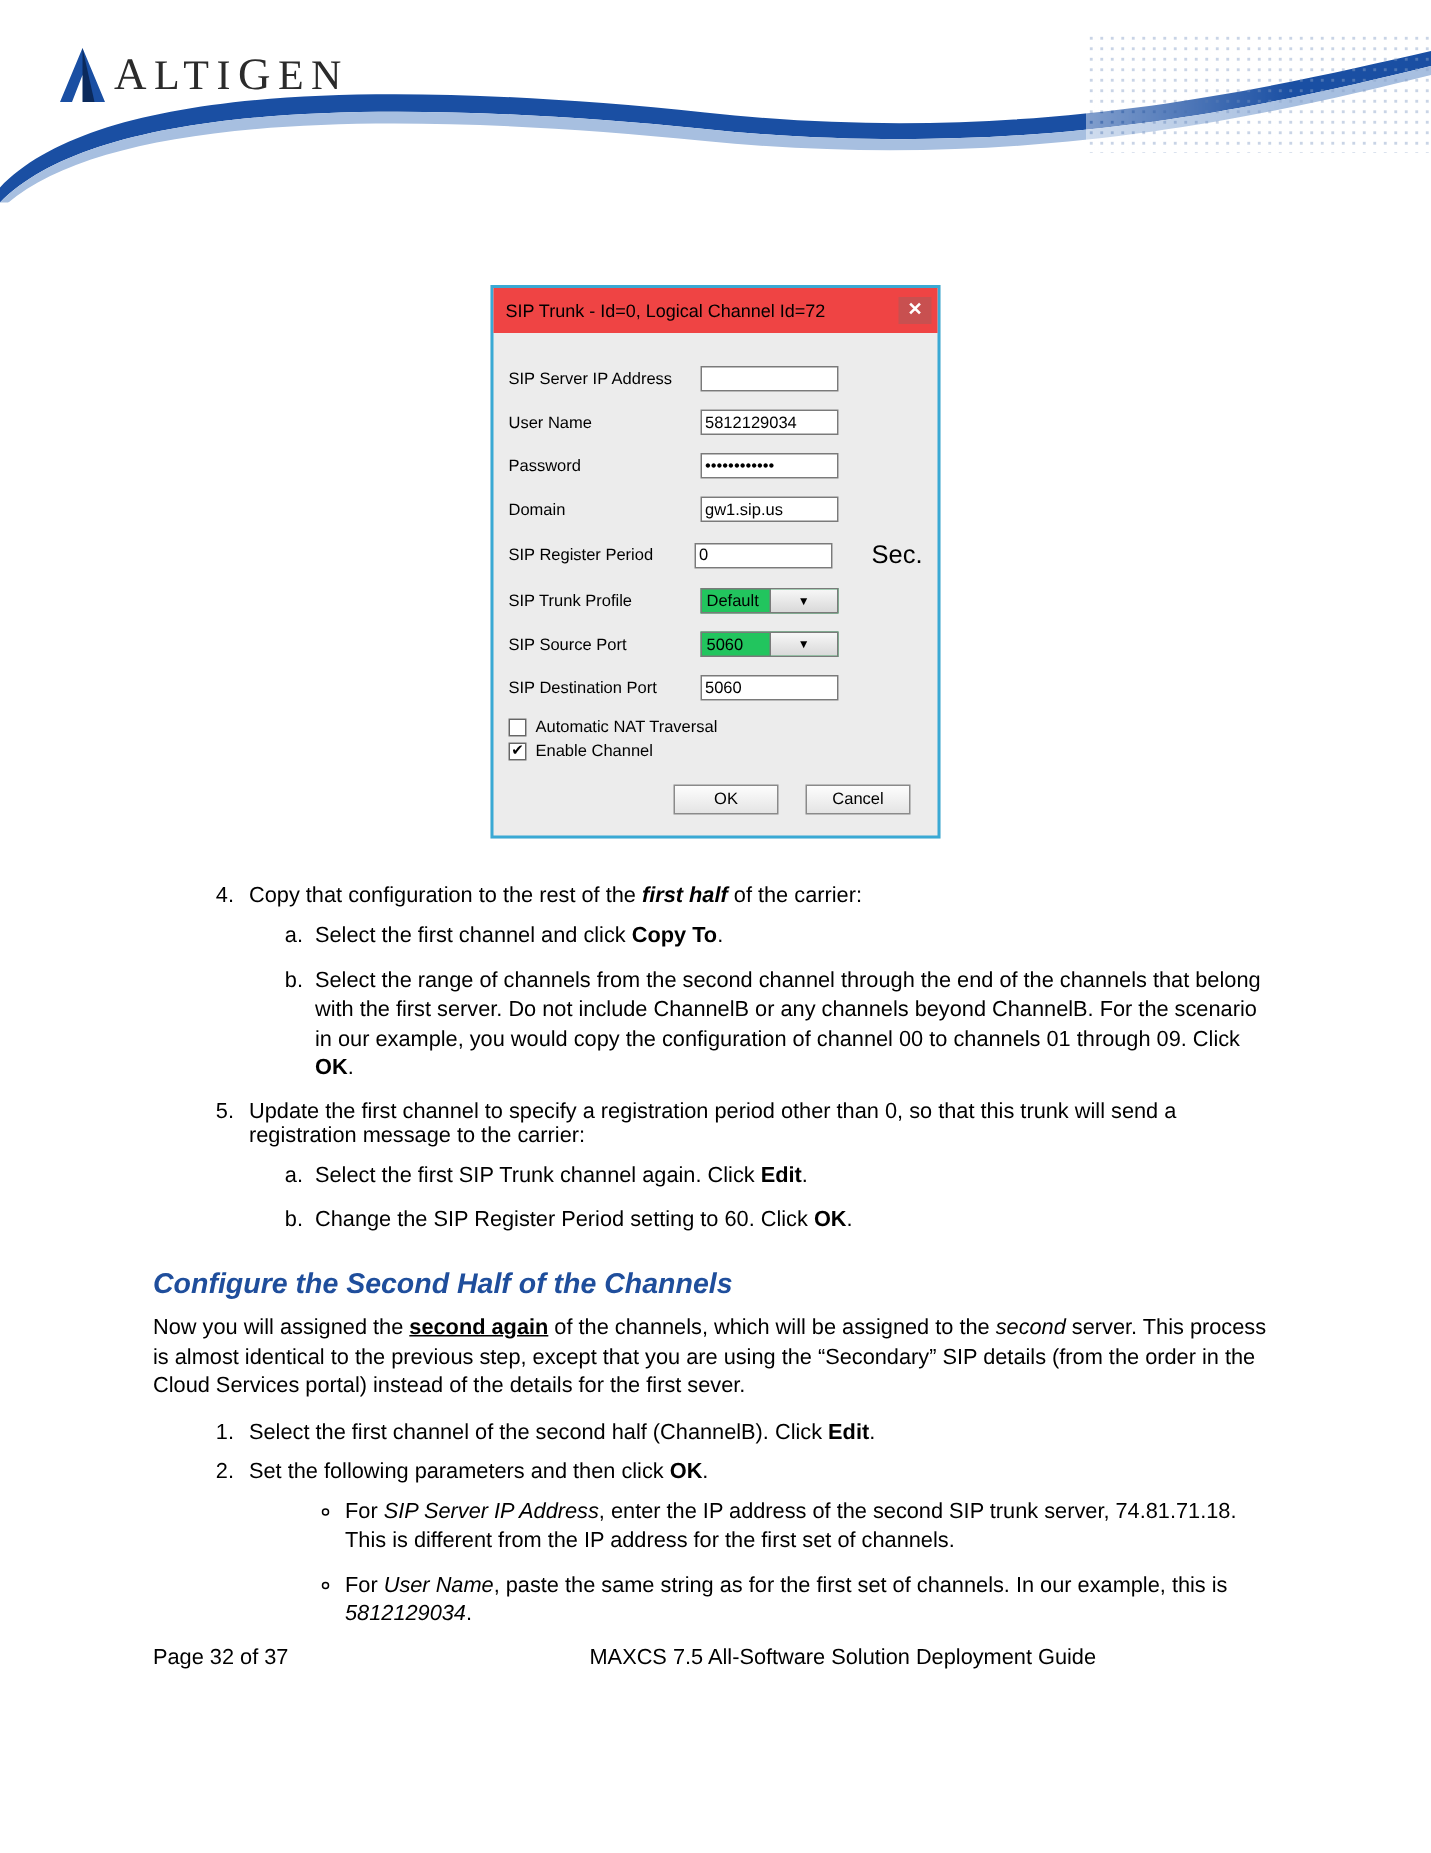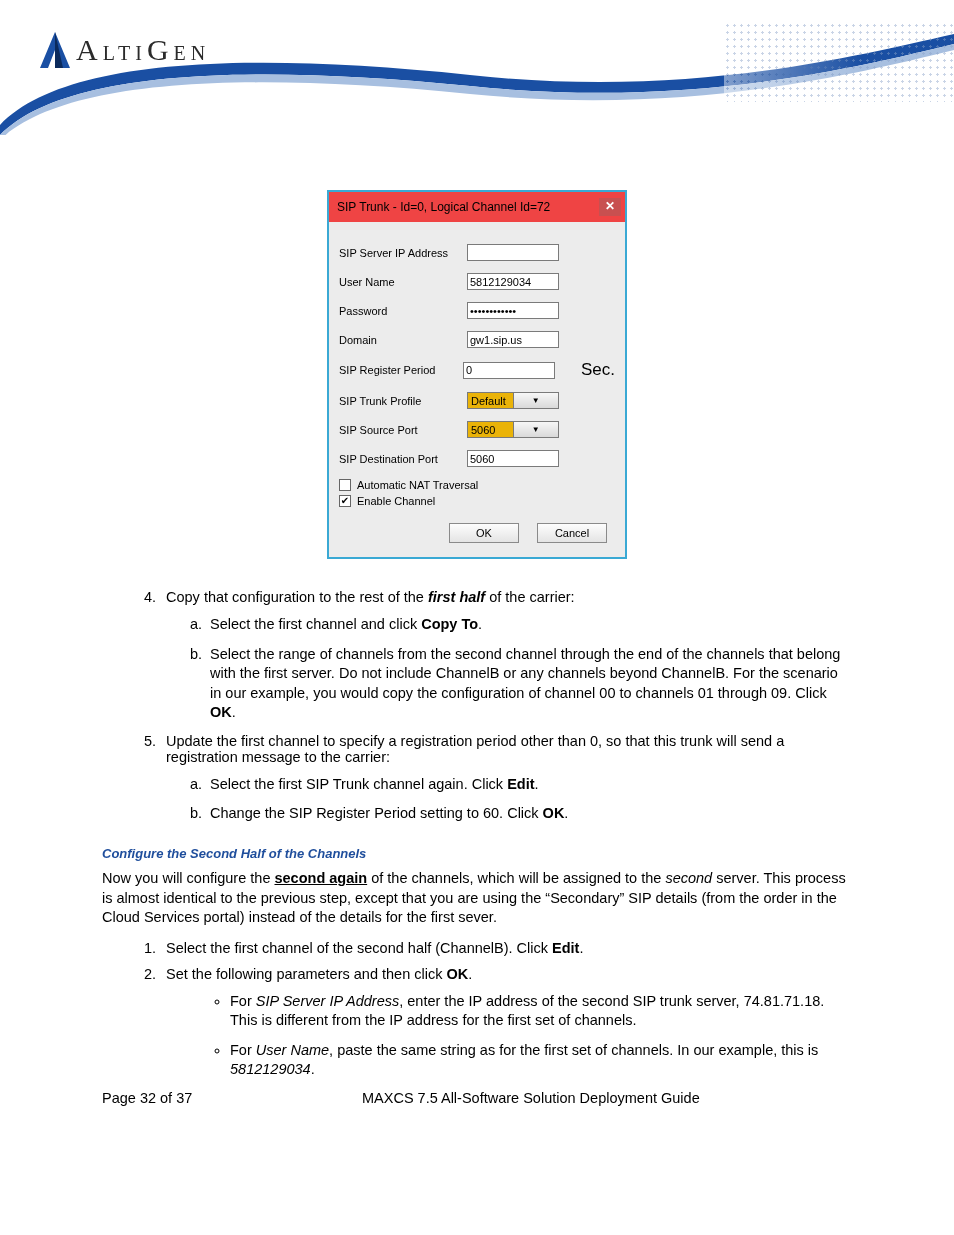--- a/index.html
+++ b/index.html
@@ -26,21 +26,21 @@
     gap: 4px;
   }
   .logo-mark svg { display: block; }
   .logo-text {
     font-family: "Trajan Pro", "Times New Roman", serif;
     font-size: 30px;
     letter-spacing: 5px;
     color: #2b2b2b;
     font-weight: 400;
   }
-  .logo-text .small { font-size: 20px; }
+  .logo-text .small { font-size: 28px; }
   .swoosh {
     position: absolute;
     top: 0;
     left: 0;
     width: 954px;
     height: 135px;
     z-index: -1;
   }
   .dot-fade {
     position: absolute;
@@ -107,21 +107,21 @@
     font-size: 11px;
     padding: 1px 2px;
     border: 1px solid #7a7a7a;
     background: #fff;
     height: 17px;
     width: 92px;
   }
   .dialog .fld .combo {
     display: inline-flex;
     border: 1px solid #7a7a7a;
-    background: #eab308;
+    background: #22c55e;
     height: 17px;
     width: 92px;
     align-items: center;
   }
   .dialog .fld .combo span {
     flex: 1;
     padding: 0 3px;
     font-size: 11px;
   }
   .dialog .fld .combo .arrow {
@@ -189,31 +189,32 @@
   ol.sub > li { padding-left: 4px; margin-bottom: 10px; line-height: 1.35; }
   ul.bul {
     padding-left: 64px;
     margin-top: 10px;
   }
   ul.bul > li { margin-bottom: 10px; line-height: 1.35; }
   .section-h {
     color: #1f4e9c;
     font-style: italic;
     font-weight: bold;
-    font-size: 13px;
+    font-size: 19px;
     margin: 22px 0 8px 0;
   }
   .para { line-height: 1.35; margin: 0 0 12px 0; }
   .b { font-weight: bold; }
   .bi { font-weight: bold; font-style: italic; }
   .i { font-style: italic; }
   .ub { font-weight: bold; text-decoration: underline; }
   .footer {
     padding: 0 102px;
     display: flex;
+    gap: 31px;
   }
   .footer-left { width: 260px; }
   .footer-right { flex: 1; text-align: left; }
 </style>
 </head>
 <body>
 
 <div class="page-header">
   <svg class="swoosh" viewBox="0 0 954 135" preserveAspectRatio="none">
     <path d="M0,125 C 60,62 230,50 470,75 C 680,98 840,60 954,34 L954,44 C 840,72 680,108 470,86 C 230,62 60,74 0,135 Z" fill="#1a4fa3"></path>
@@ -311,21 +312,21 @@
       <span>Update the first channel to specify a registration period other than 0, so that this trunk will send a registration message to the carrier:</span>
       <ol class="sub">
         <li><span>Select the first SIP Trunk channel again. Click </span><span class="b">Edit</span><span>.</span></li>
         <li><span>Change the SIP Register Period setting to 60. Click </span><span class="b">OK</span><span>.</span></li>
       </ol>
     </li>
   </ol>
 
   <div class="section-h">Configure the Second Half of the Channels</div>
   <p class="para">
-    <span>Now you will configure the </span><span class="ub">second again</span><span> of the channels, which will be assigned to the </span><span class="i">second</span><span> server.  This process is almost identical to the previous step, except that you are using the “Secondary” SIP details (from the order in the Cloud Services portal) instead of the details for the first sever.</span>
+    <span>Now you will assigned the </span><span class="ub">second again</span><span> of the channels, which will be assigned to the </span><span class="i">second</span><span> server.  This process is almost identical to the previous step, except that you are using the “Secondary” SIP details (from the order in the Cloud Services portal) instead of the details for the first sever.</span>
   </p>
 
   <ol class="main">
     <li><span>Select the first channel of the second half (ChannelB).  Click </span><span class="b">Edit</span><span>.</span></li>
     <li><span>Set the following parameters and then click </span><span class="b">OK</span><span>.</span>
       <ul class="bul">
         <li><span>For </span><span class="i">SIP Server IP Address</span><span>, enter the IP address of the second SIP trunk server, 74.81.71.18. This is different from the IP address for the first set of channels.</span></li>
         <li><span>For </span><span class="i">User Name</span><span>, paste the same string as for the first set of channels. In our example, this is </span><span class="i">5812129034</span><span>.</span></li>
       </ul>
     </li>

